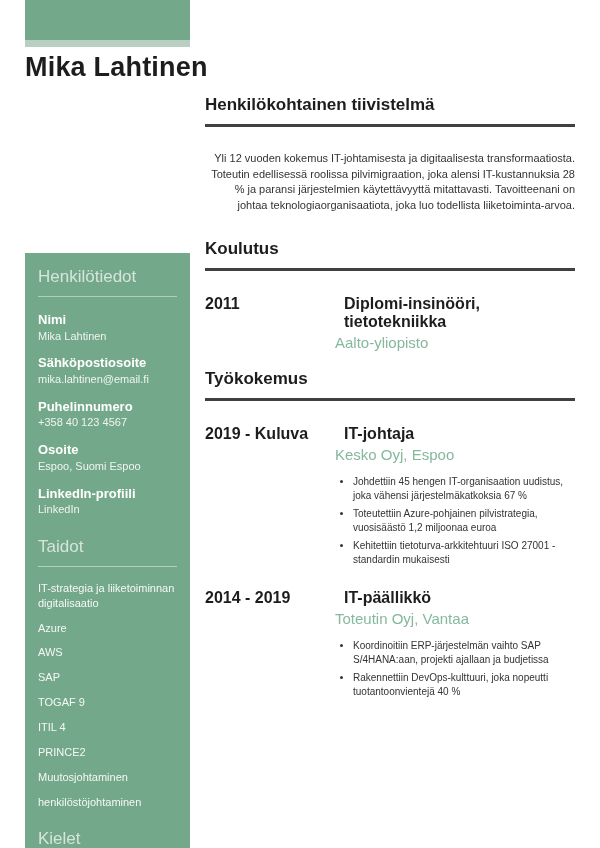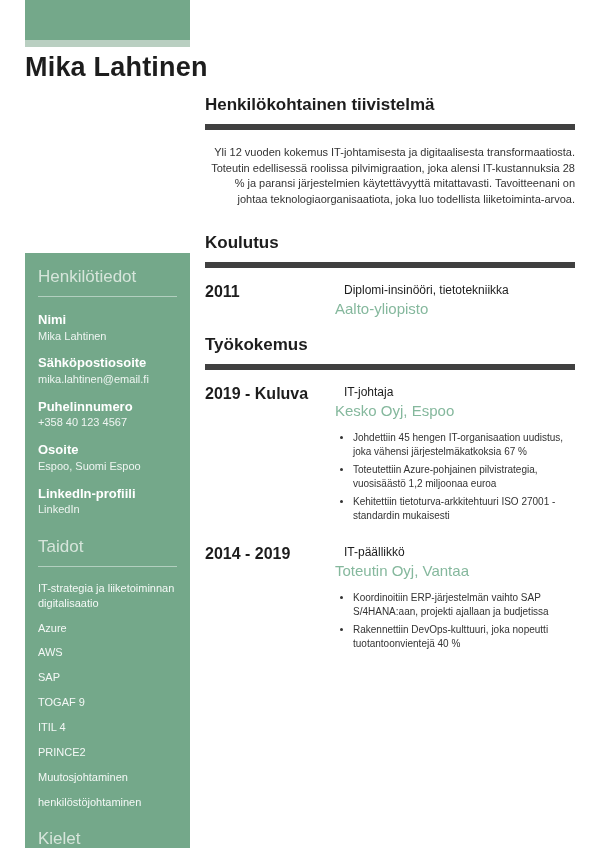--- a/index.html
+++ b/index.html
@@ -17,29 +17,29 @@
   .header-strip { position: absolute; left: 25px; top: 40px; width: 165px; height: 7px; background: #b9cfc1; }
   .name-title {
     position: absolute; left: 25px; top: 52px;
     font-size: 27px; font-weight: bold; color: #1d1d1d; letter-spacing: 0.2px;
   }
 
   
   .main { position: absolute; left: 205px; top: 95px; width: 370px; }
   .section-title {
     font-size: 17px; font-weight: bold; color: #1d1d1d;
-    padding-bottom: 9px; border-bottom: 6px solid #404040;
-    margin-bottom: 15px;
+    padding-bottom: 9px; border-bottom: 3px solid #404040;
+    margin-bottom: 24px;
   }
   .summary-text { font-size: 11px; line-height: 1.42; color: #333333; margin-bottom: 26px; text-align: right; }
   .section { margin-bottom: 8px; }
   .entry { display: flex; margin-bottom: 18px; }
   .entry-date { width: 130px; flex: 0 0 130px; font-size: 16px; font-weight: bold; color: #1d1d1d; }
   .entry-body { flex: 1; }
-  .entry-role { font-size: 12px; font-weight: normal; color: #1d1d1d; padding-left: 9px; }
+  .entry-role { font-size: 16px; font-weight: bold; color: #1d1d1d; padding-left: 9px; }
   .entry-org { font-size: 15px; color: #85b89d; margin-top: 3px; }
   .entry-bullets { margin: 12px 0 0 18px; }
   .entry-bullets li { font-size: 10px; line-height: 1.4; color: #333333; margin-bottom: 4px; }
 
   
   .sidebar {
     position: absolute; left: 25px; top: 253px; width: 165px; height: 595px;
     background: #74a88a; padding: 14px 13px; color: #ffffff;
   }
   .side-title {

